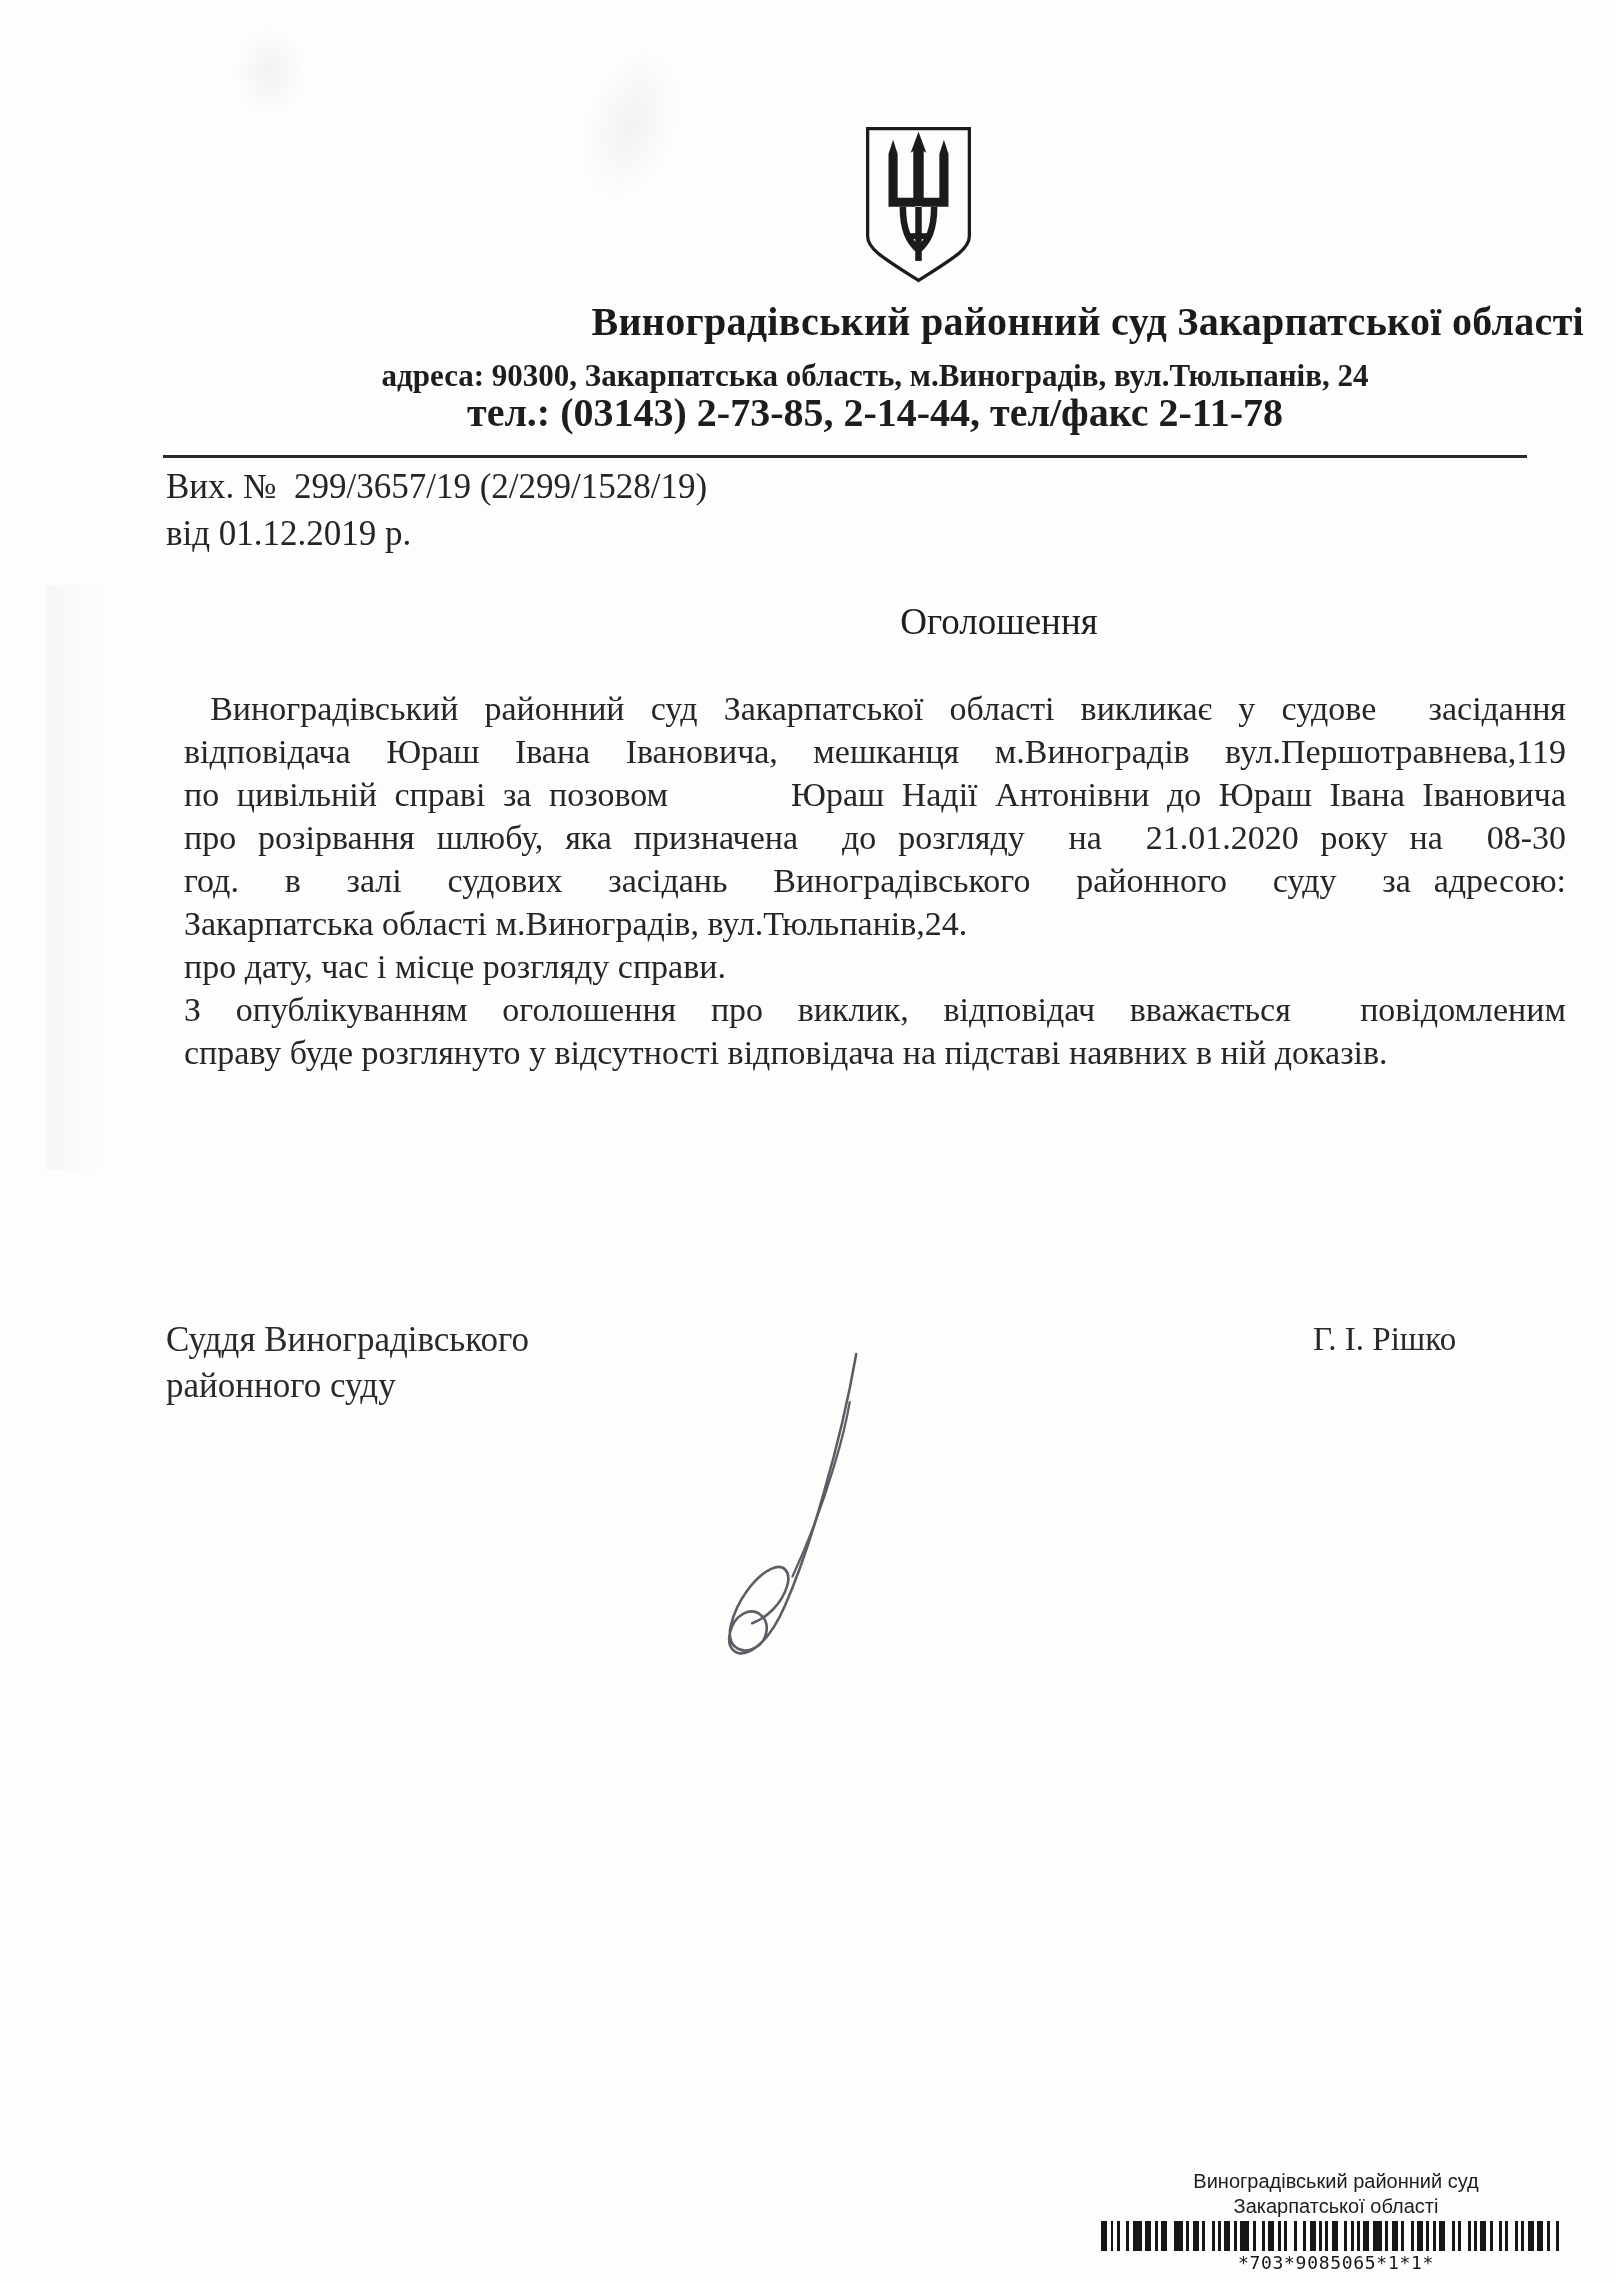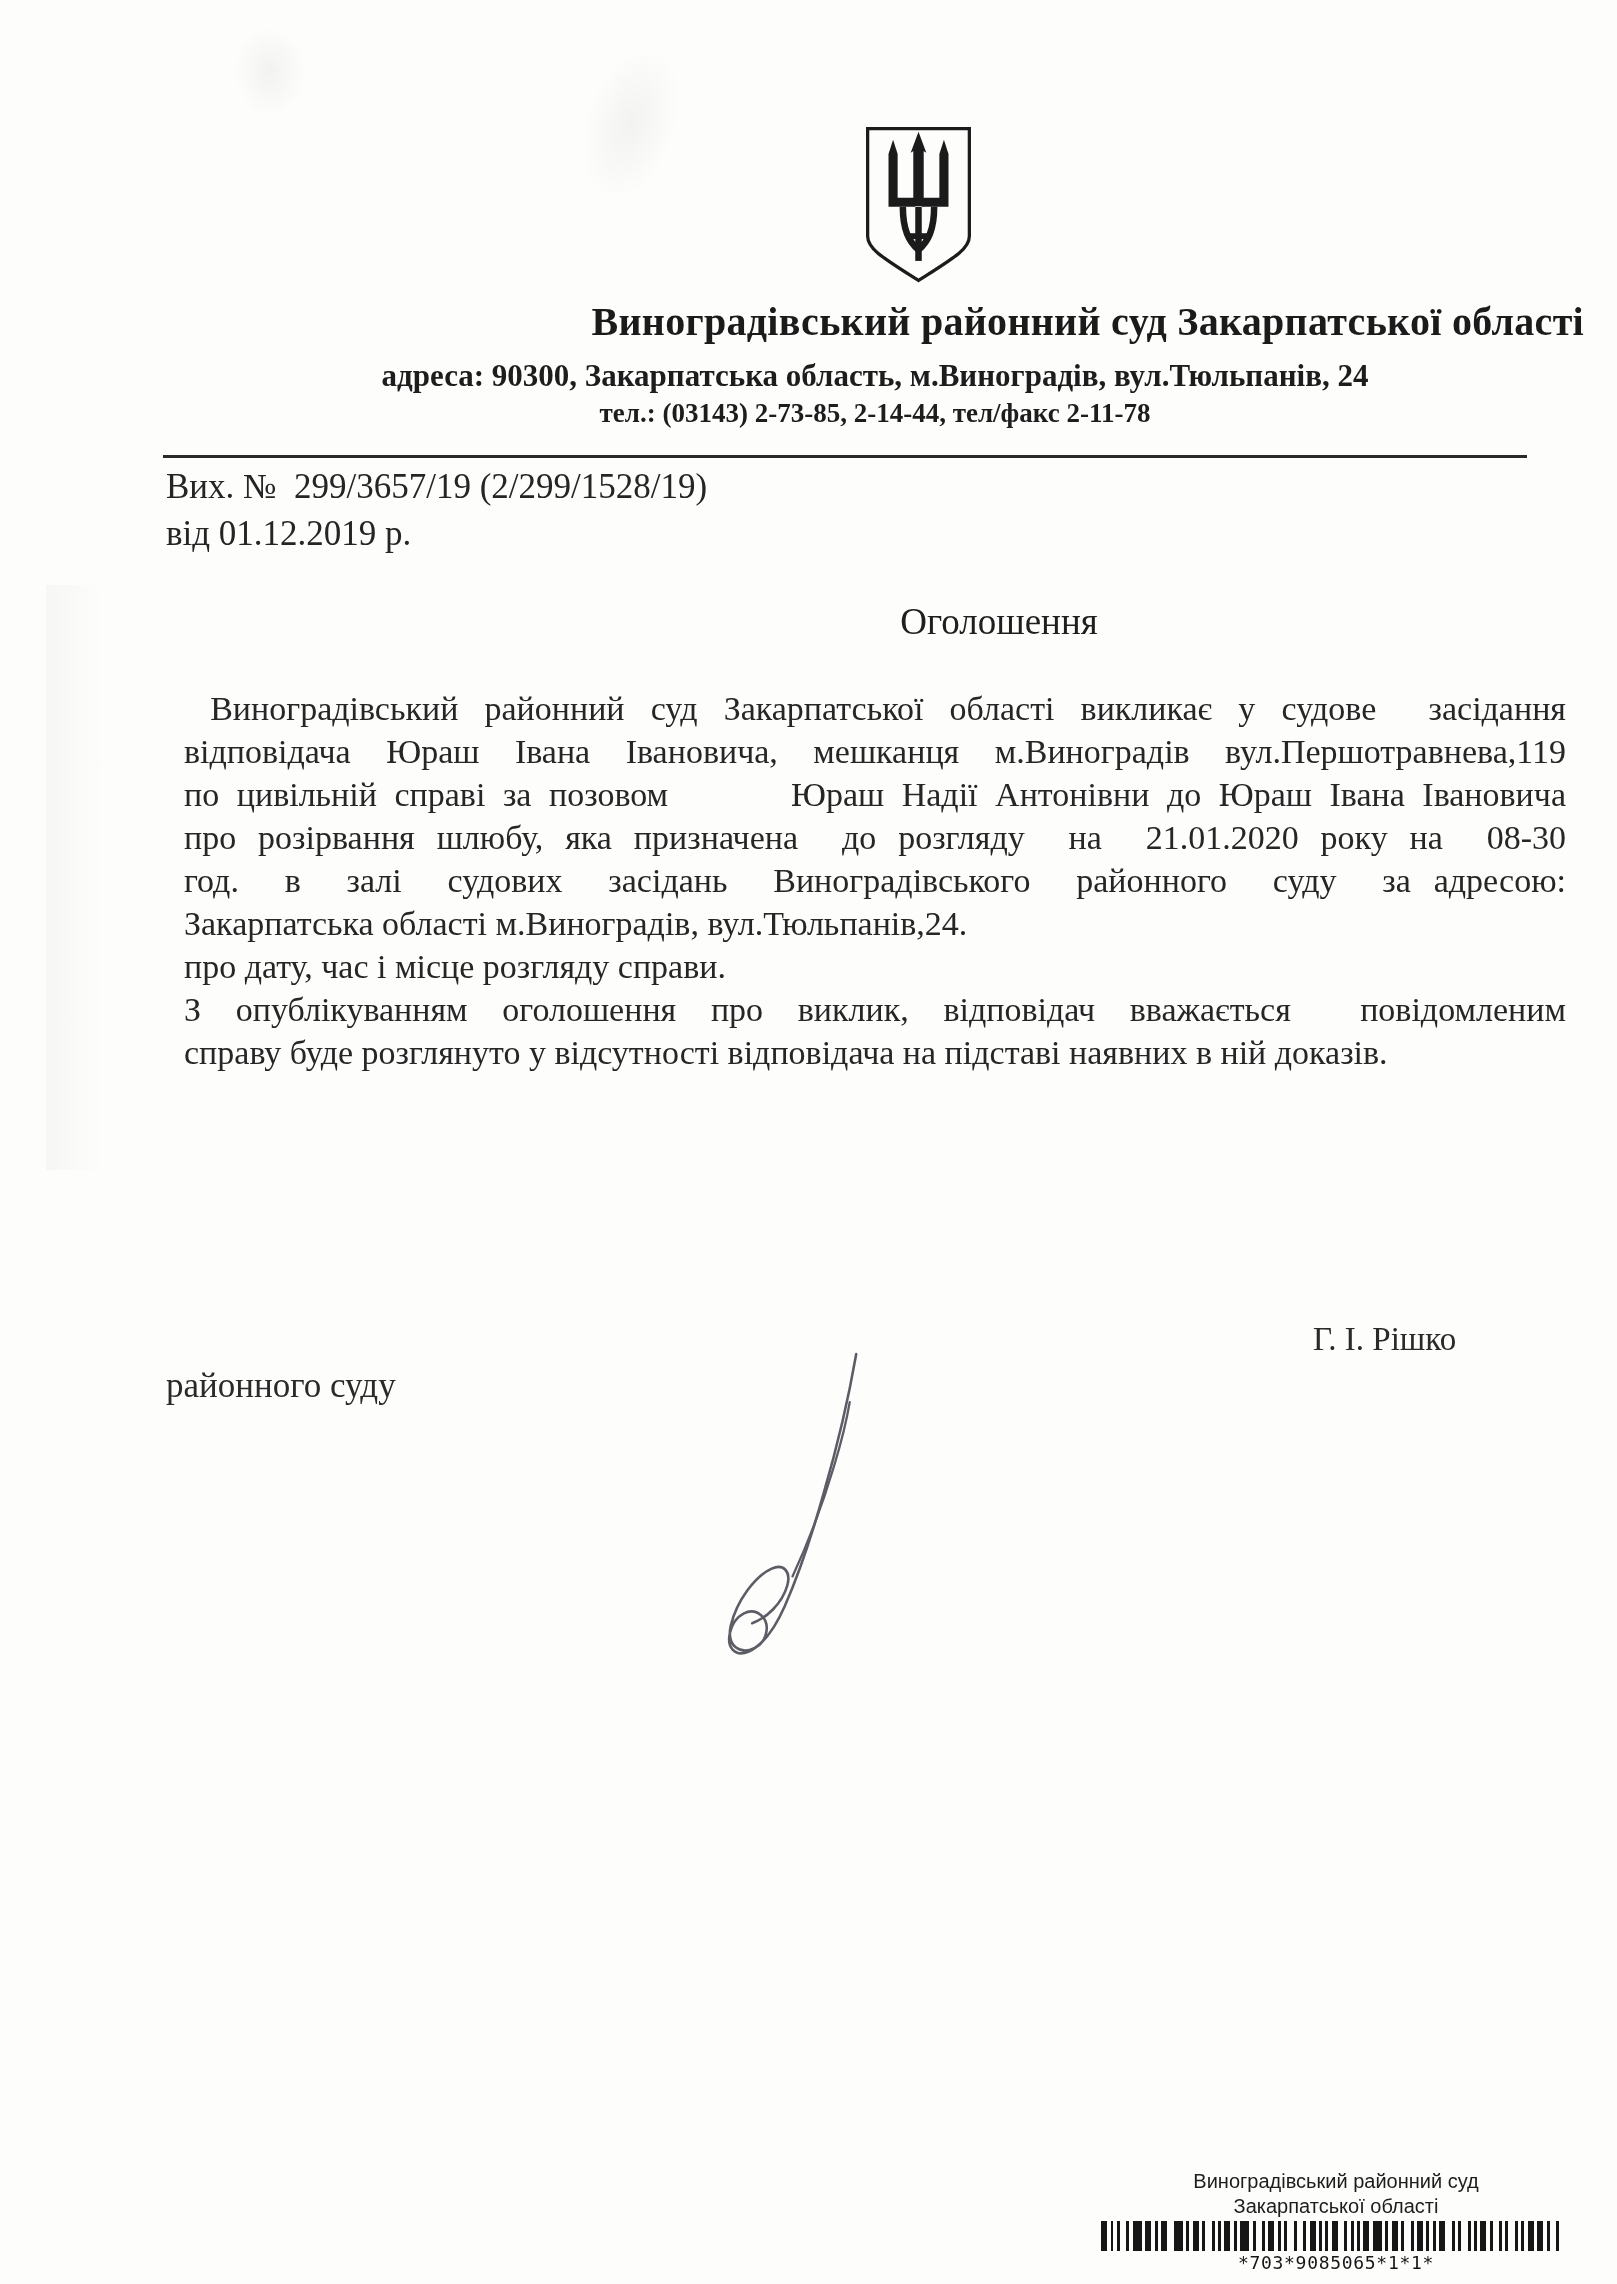--- a/index.html
+++ b/index.html
@@ -17,21 +17,21 @@
     left:166px;top:298px;width:1418px;
     text-align:right;font-weight:700;font-size:40px;line-height:48px;
     color:#1b1b1b;letter-spacing:0.3px;
   }
   .court-address{
     left:166px;top:358px;width:1418px;
     text-align:center;font-weight:700;font-size:31px;line-height:36px;color:#1d1d1d;
   }
   .court-phone{
     left:166px;top:395px;width:1418px;
-    text-align:center;font-weight:700;font-size:27px;line-height:36px;color:#1d1d1d;
+    text-align:center;font-weight:700;font-size:40px;line-height:36px;color:#1d1d1d;
   }
   .divider{
     left:163px;top:455px;width:1364px;height:3.3px;background:#2a2a2a;
   }
   .ref-number{left:166px;top:466px;font-size:35px;line-height:42px;color:#252525;}
   .ref-date{left:166px;top:513px;font-size:35px;line-height:42px;color:#252525;}
   .doc-title{
     left:859px;top:600px;width:280px;text-align:center;
     font-size:37px;line-height:43px;color:#1f1f1f;
   }
@@ -113,20 +113,21 @@
     <div class="body-line">відповідача Юраш Івана Івановича, мешканця м.Виноградів вул.Першотравнева,119</div>
     <div class="body-line">по цивільній справі за позовом&nbsp;&nbsp;&nbsp;&nbsp;&nbsp;&nbsp; Юраш Надії Антонівни до Юраш Івана Івановича</div>
     <div class="body-line">про розірвання шлюбу, яка призначена&nbsp; до розгляду&nbsp; на&nbsp; 21.01.2020 року на&nbsp; 08-30</div>
     <div class="body-line">год.&nbsp; в&nbsp; залі&nbsp; судових&nbsp; засідань&nbsp; Виноградівського&nbsp; районного&nbsp; суду&nbsp; за адресою:</div>
     <div class="body-line plain">Закарпатська області м.Виноградів, вул.Тюльпанів,24.</div>
     <div class="body-line plain">про дату, час і місце розгляду справи.</div>
     <div class="body-line">З опублікуванням оголошення про виклик, відповідач вважається&nbsp; повідомленим</div>
     <div class="body-line plain">справу буде розглянуто у відсутності відповідача на підставі наявних в ній доказів.</div>
   </div>
 
+  <div class="abs sig-line1">Суддя Виноградівського</div>
   <div class="abs sig-line2">районного суду</div>
   <div class="abs sig-name">Г. І. Рішко</div>
 
   <svg class="abs signature-svg" width="182" height="325" viewBox="0 0 280 500">
     <g fill="none" stroke="#4b4b55" stroke-linecap="round" opacity="0.9">
       <path stroke-width="4" d="M248,14 C238,72 220,152 198,228 C180,292 160,352 138,402
            C124,434 104,462 82,472 C62,480 48,466 54,442
            C61,414 86,402 102,416 C116,428 112,456 92,466
            C70,477 48,464 55,432 C64,394 92,356 118,344
            C136,336 148,348 142,370 C134,398 110,420 88,428"></path>

